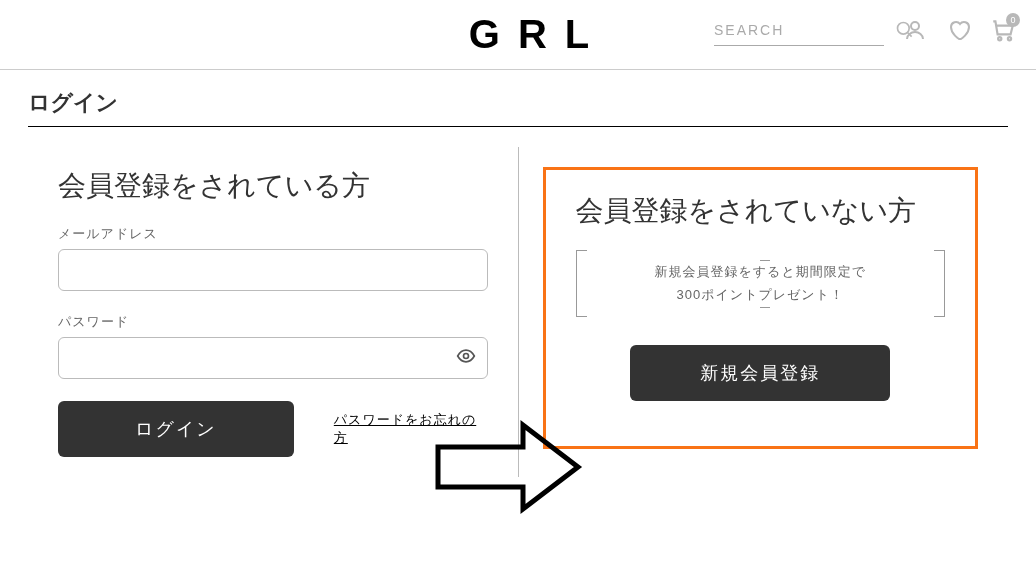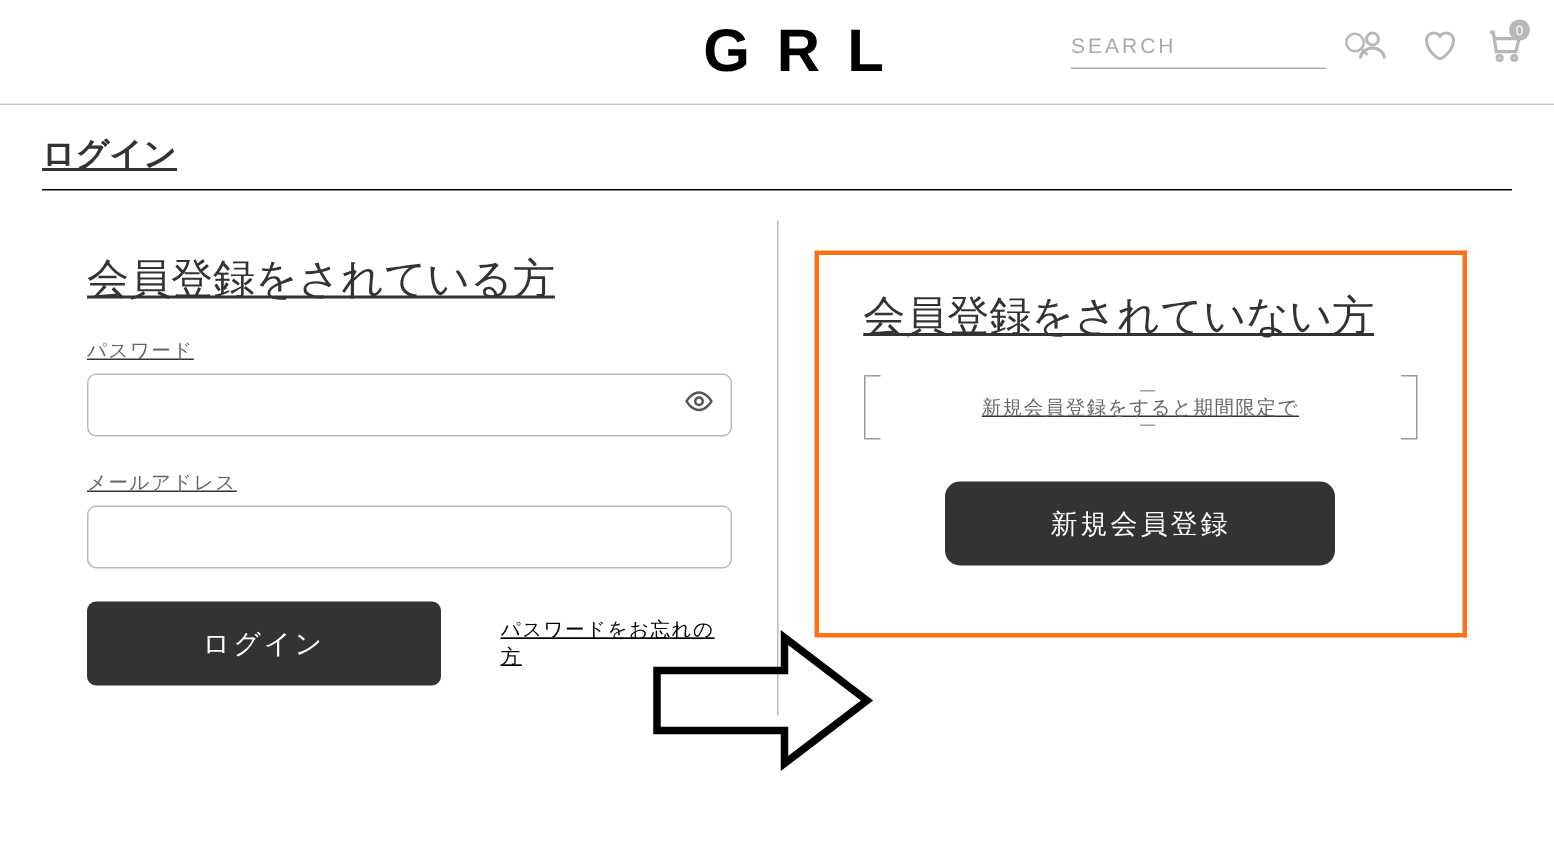--- a/index.html
+++ b/index.html
@@ -74,21 +74,20 @@
       height: 14px;
       border-radius: 50%;
       display: flex;
       align-items: center;
       justify-content: center;
     }
     .container {
       width: 1000px;
       margin: 0 auto;
       padding: 10px 10px;
-      text-decoration: underline;
     }
     .page-title {
       font-size: 22px;
       font-weight: bold;
       border-bottom: 1px solid #000;
       padding: 8px 0;
     }
     .content {
       display: flex;
       align-items: stretch;
@@ -184,21 +183,20 @@
     }
     .promo-corner-tl { position:absolute; top:0; left:0; width:10px; height:1px; background:#999;}
     .promo-corner-tr { position:absolute; top:0; right:0; width:10px; height:1px; background:#999;}
     .promo-corner-bl { position:absolute; bottom:0; left:0; width:10px; height:1px; background:#999;}
     .promo-corner-br { position:absolute; bottom:0; right:0; width:10px; height:1px; background:#999;}
     .btn-register {
       width: 100%;
       max-width: 260px;
       display: block;
       margin: 5px auto;
-      border-radius: 10px;
     }
     .arrow-annotation {
       position: absolute;
       left: 400px;
       top: 270px;
       z-index: 10;
       pointer-events: none;
     }
     .right-panel-inner-wrap {
       padding-left: 24px;
@@ -243,54 +241,55 @@
 
 <div class="container">
   <div class="page-title">ログイン</div>
 
   <div class="content">
 
     <div class="panel">
       <div class="panel-title">会員登録をされている方</div>
 
       <div class="field">
+        <div class="field-label">メールアドレス</div>
+        <input class="field-input" type="text" style="">
+      </div>
+
+      <div class="field">
         <div class="field-label">パスワード</div>
         <div class="pw-wrap">
           <input class="field-input" type="password" style="">
           <span class="pw-eye">
             <svg width="20" height="20" viewBox="0 0 24 24" fill="none" stroke="#555" stroke-width="2">
               <path d="M2 12s4-7 10-7 10 7 10 7-4 7-10 7-10-7-10-7z"></path>
                 <circle cx="12" cy="12" r="3"></circle>
             </svg>
           </span>
         </div>
       </div>
 
-      <div class="field">
-        <div class="field-label">メールアドレス</div>
-        <input class="field-input" type="text" style="">
-      </div>
-
       <div class="btn-row">
         <button class="btn-dark">ログイン</button>
         <a class="forgot-link">パスワードをお忘れの方</a>
       </div>
     </div>
 
     <div class="divider"></div>
 
     <div class="panel right-panel-inner-wrap">
       <div class="right-panel-inner">
         <div class="panel-title">会員登録をされていない方</div>
         <div class="promo-box">
           <span class="promo-corner-tl"></span>
             <span class="promo-corner-tr"></span>
           <span class="promo-corner-bl"></span>
             <span class="promo-corner-br"></span>
           <div>新規会員登録をすると期間限定で</div>
+          <div>300ポイントプレゼント！</div>
         </div>
         <button class="btn-dark btn-register">新規会員登録</button>
       </div>
     </div>
 
     <div class="arrow-annotation">
       <svg width="160" height="100" viewBox="0 0 160 100">
         <path d="M10 30 L95 30 L95 8 L150 50 L95 92 L95 70 L10 70 Z" fill="none" stroke="#000" stroke-width="5" stroke-linejoin="miter"></path>
       </svg>
     </div>

